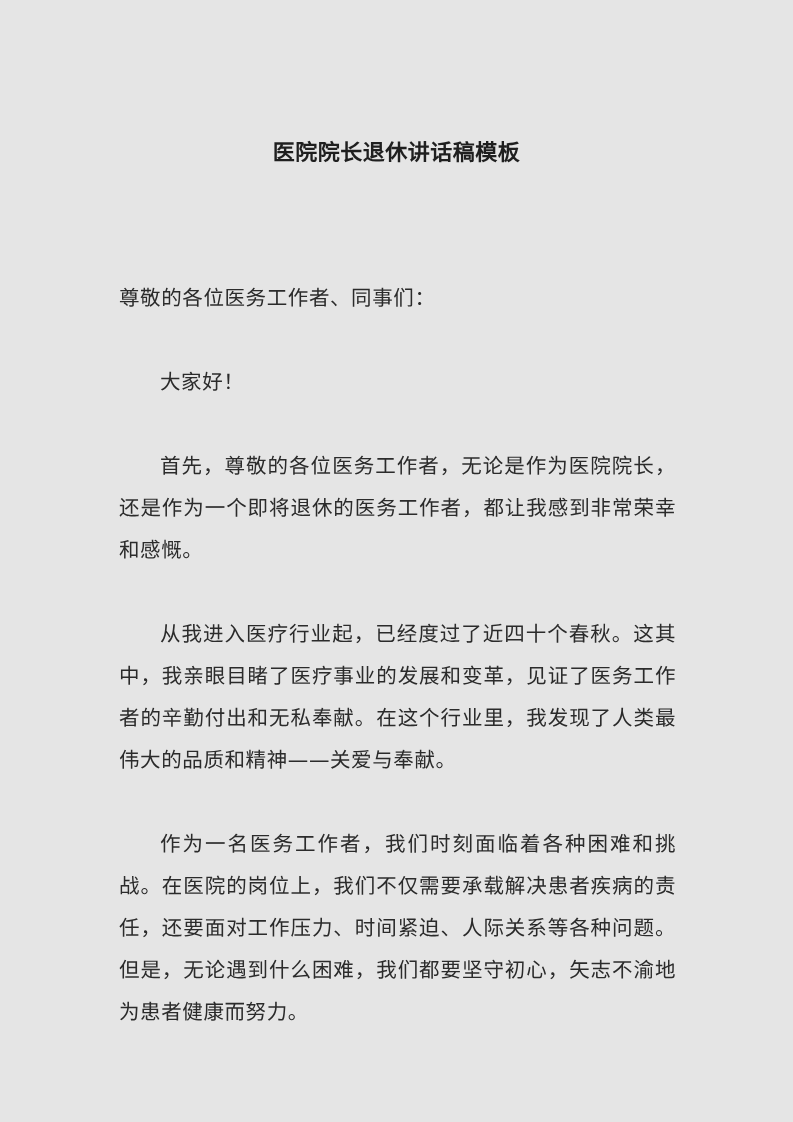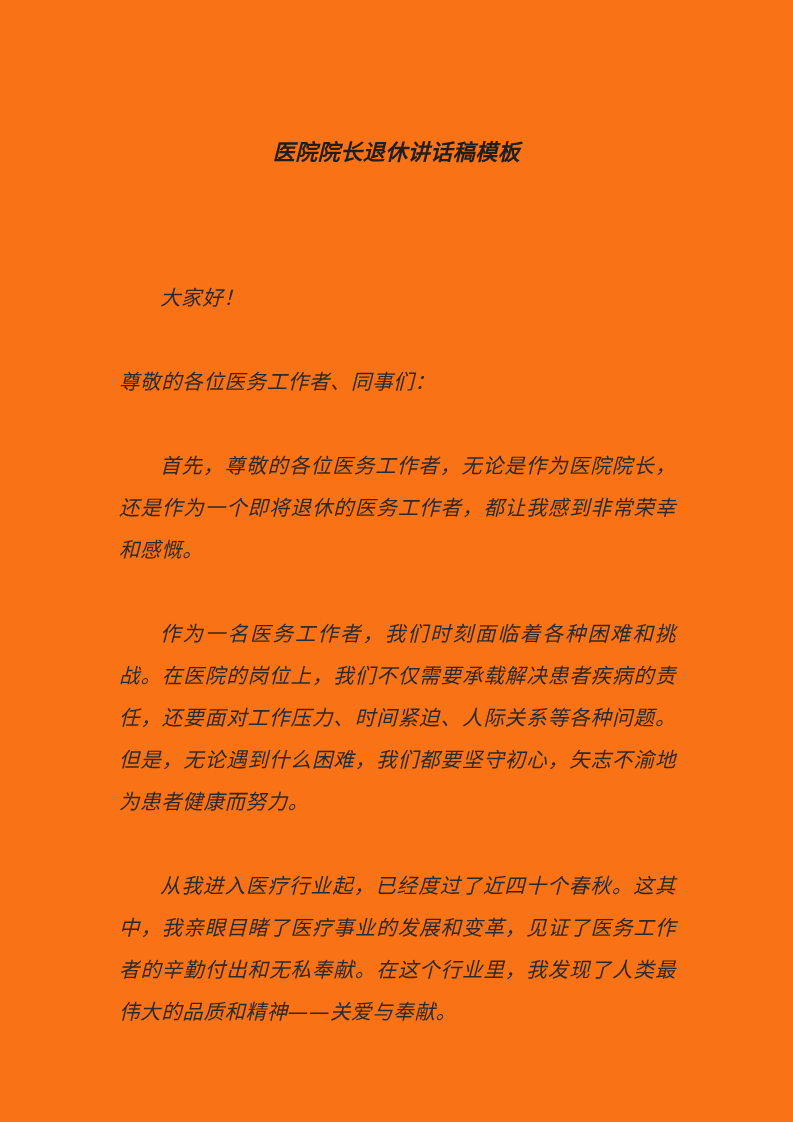--- a/index.html
+++ b/index.html
@@ -11,24 +11,23 @@
 
   body {
     font-family: "DejaVu Sans", "Liberation Sans", sans-serif;
   }
 
   .page {
     position: relative;
     width: 793px;
     height: 1122px;
     margin: 0 auto;
-    background: #f97316;
+    background: #e5e5e5;
     overflow: hidden;
     box-sizing: border-box;
-    font-style: italic;
   }
 
   
   .doc-title {
     position: absolute;
     left: 0;
     top: 122px;
     width: 793px;
     text-align: center;
     font-size: 22px;
@@ -72,25 +71,25 @@
 </style>
 </head>
 <body>
 
 <div class="page">
 
   <h1 class="doc-title">医院院长退休讲话稿模板</h1>
 
   <div class="body-block">
 
+    <p class="para flush">尊敬的各位医务工作者、同事们：</p>
+
     <p class="para indent">大家好！</p>
-
-    <p class="para flush">尊敬的各位医务工作者、同事们：</p>
 
     <p class="para indent">首先，尊敬的各位医务工作者，无论是作为医院院长，还是作为一个即将退休的医务工作者，都让我感到非常荣幸和感慨。</p>
 
+    <p class="para indent">从我进入医疗行业起，已经度过了近四十个春秋。这其中，我亲眼目睹了医疗事业的发展和变革，见证了医务工作者的辛勤付出和无私奉献。在这个行业里，我发现了人类最伟大的品质和精神——关爱与奉献。</p>
+
     <p class="para indent">作为一名医务工作者，我们时刻面临着各种困难和挑战。在医院的岗位上，我们不仅需要承载解决患者疾病的责任，还要面对工作压力、时间紧迫、人际关系等各种问题。但是，无论遇到什么困难，我们都要坚守初心，矢志不渝地为患者健康而努力。</p>
-
-    <p class="para indent">从我进入医疗行业起，已经度过了近四十个春秋。这其中，我亲眼目睹了医疗事业的发展和变革，见证了医务工作者的辛勤付出和无私奉献。在这个行业里，我发现了人类最伟大的品质和精神——关爱与奉献。</p>
 
   </div>
 
 </div>
 
 </body></html>

